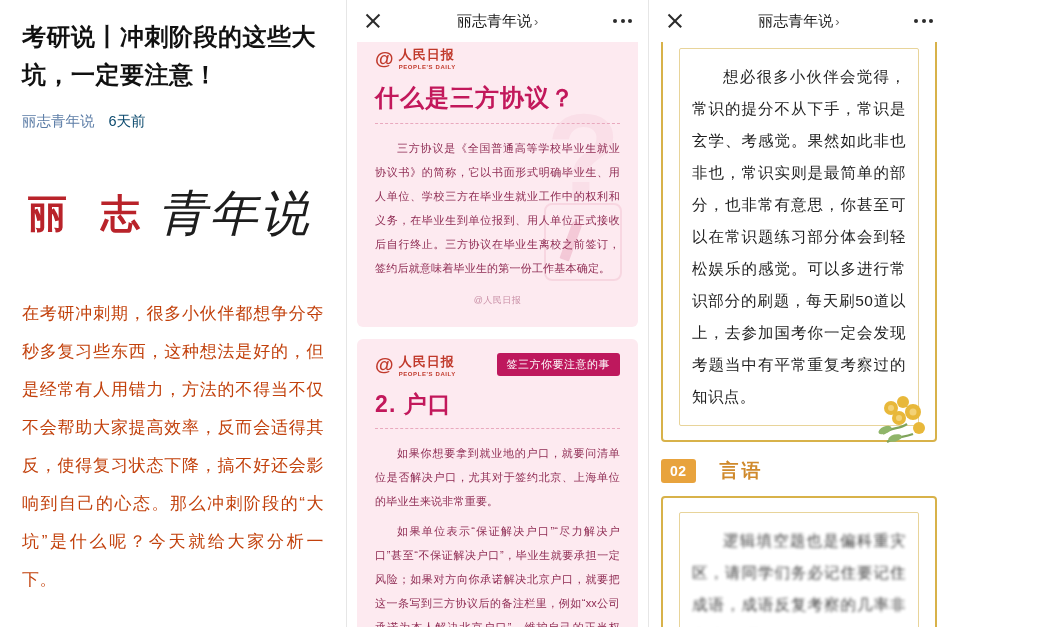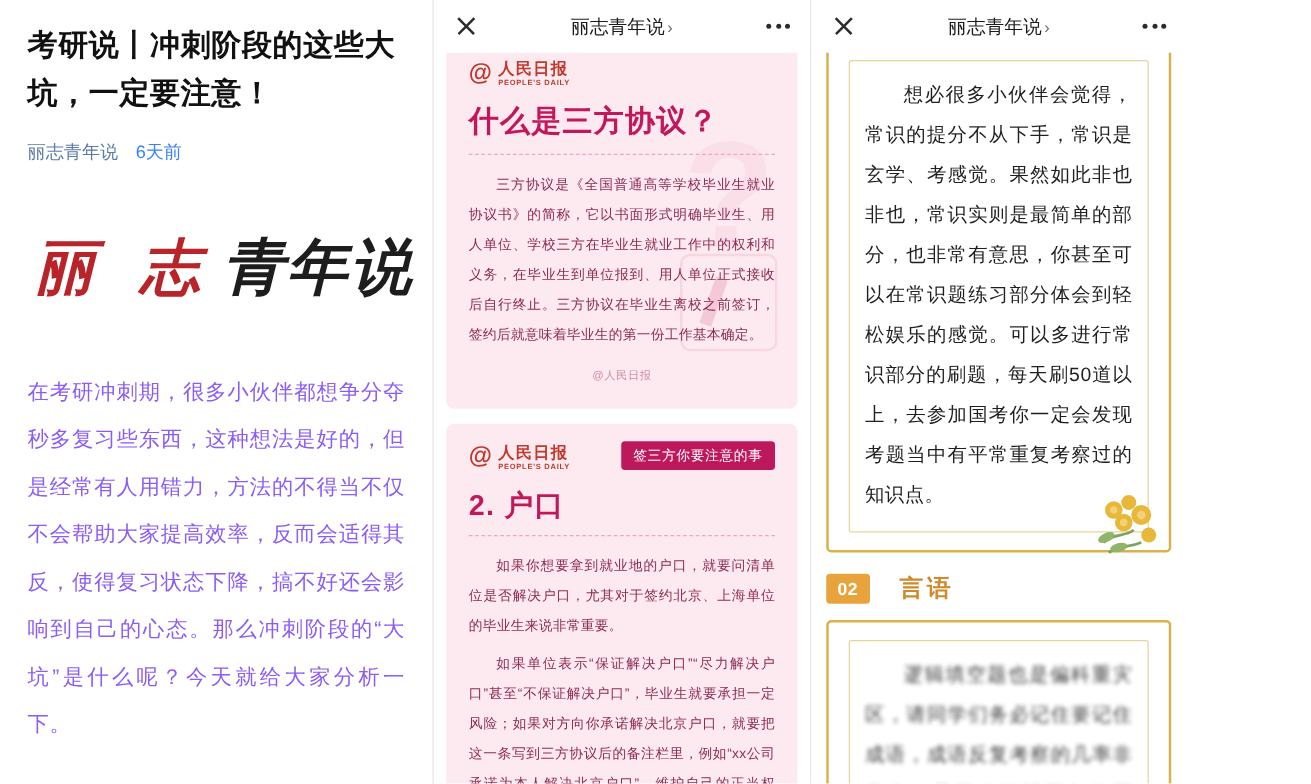--- a/index.html
+++ b/index.html
@@ -46,51 +46,50 @@
     align-items: center;
     gap: 14px;
     margin-bottom: 28px;
   }
   .article-author {
     font-size: 14.5px;
     color: #5b7ca6;
   }
   .article-date {
     font-size: 14.5px;
-    color: #3b82f6;
+    color: #0c4a6e;
   }
   .brand-art {
     height: 110px;
     display: flex;
     align-items: center;
     justify-content: flex-start;
     margin: 10px 0 26px 6px;
     white-space: nowrap;
   }
   .brand-art .b1 {
     font-family: "Liberation Serif", serif;
-    font-size: 48px;
+    font-size: 39px;
     font-weight: bold;
     color: #b9232a;
     letter-spacing: 12px;
-    font-style: italic;
   }
   .brand-art .b2 {
     font-family: "Liberation Serif", serif;
     font-size: 49px;
-    font-weight: bold;
+    font-weight: normal;
     color: #1d1d1d;
     letter-spacing: 2px;
     font-style: italic;
     margin-left: 6px;
   }
   .article-body {
     font-size: 17px;
     line-height: 38px;
-    color: #8b5cf6;
+    color: #c2410c;
     letter-spacing: 0.6px;
     text-align: justify;
   }
 
   
   .mp-header {
     height: 42px;
     display: flex;
     align-items: center;
     justify-content: space-between;

